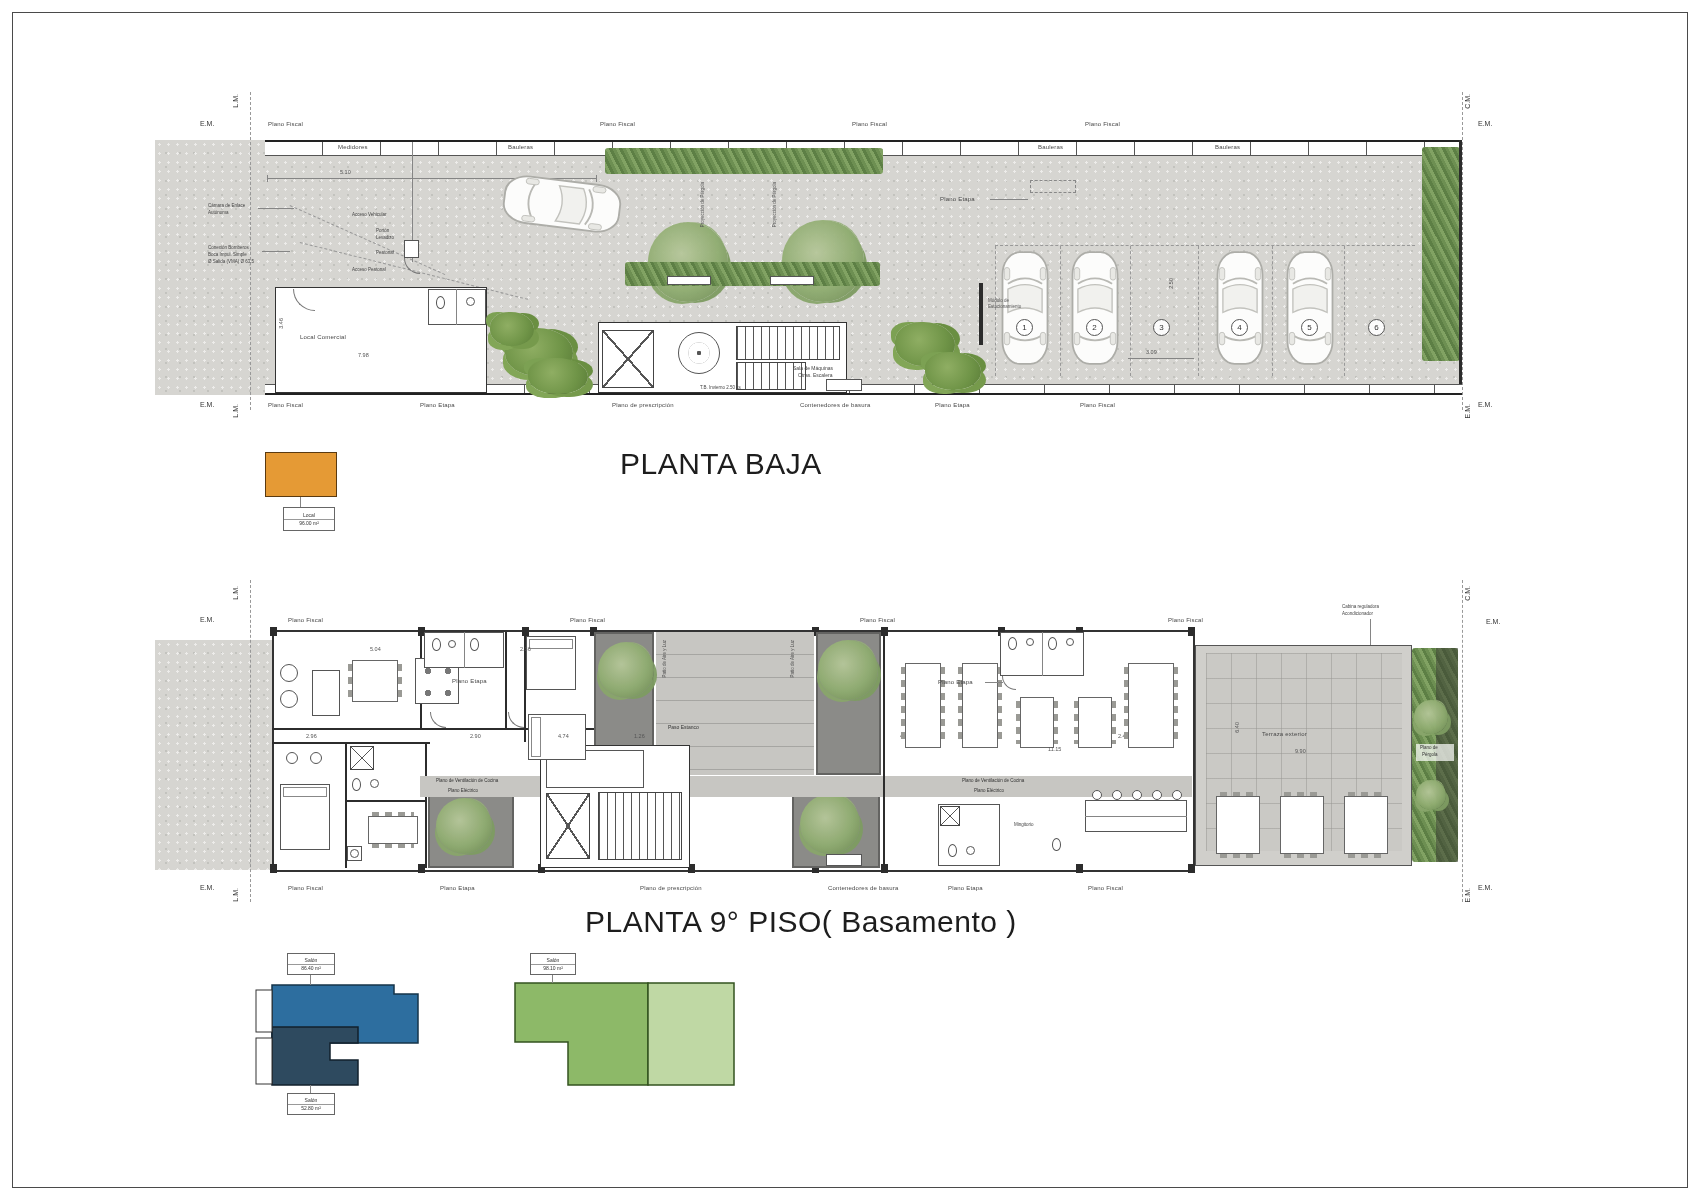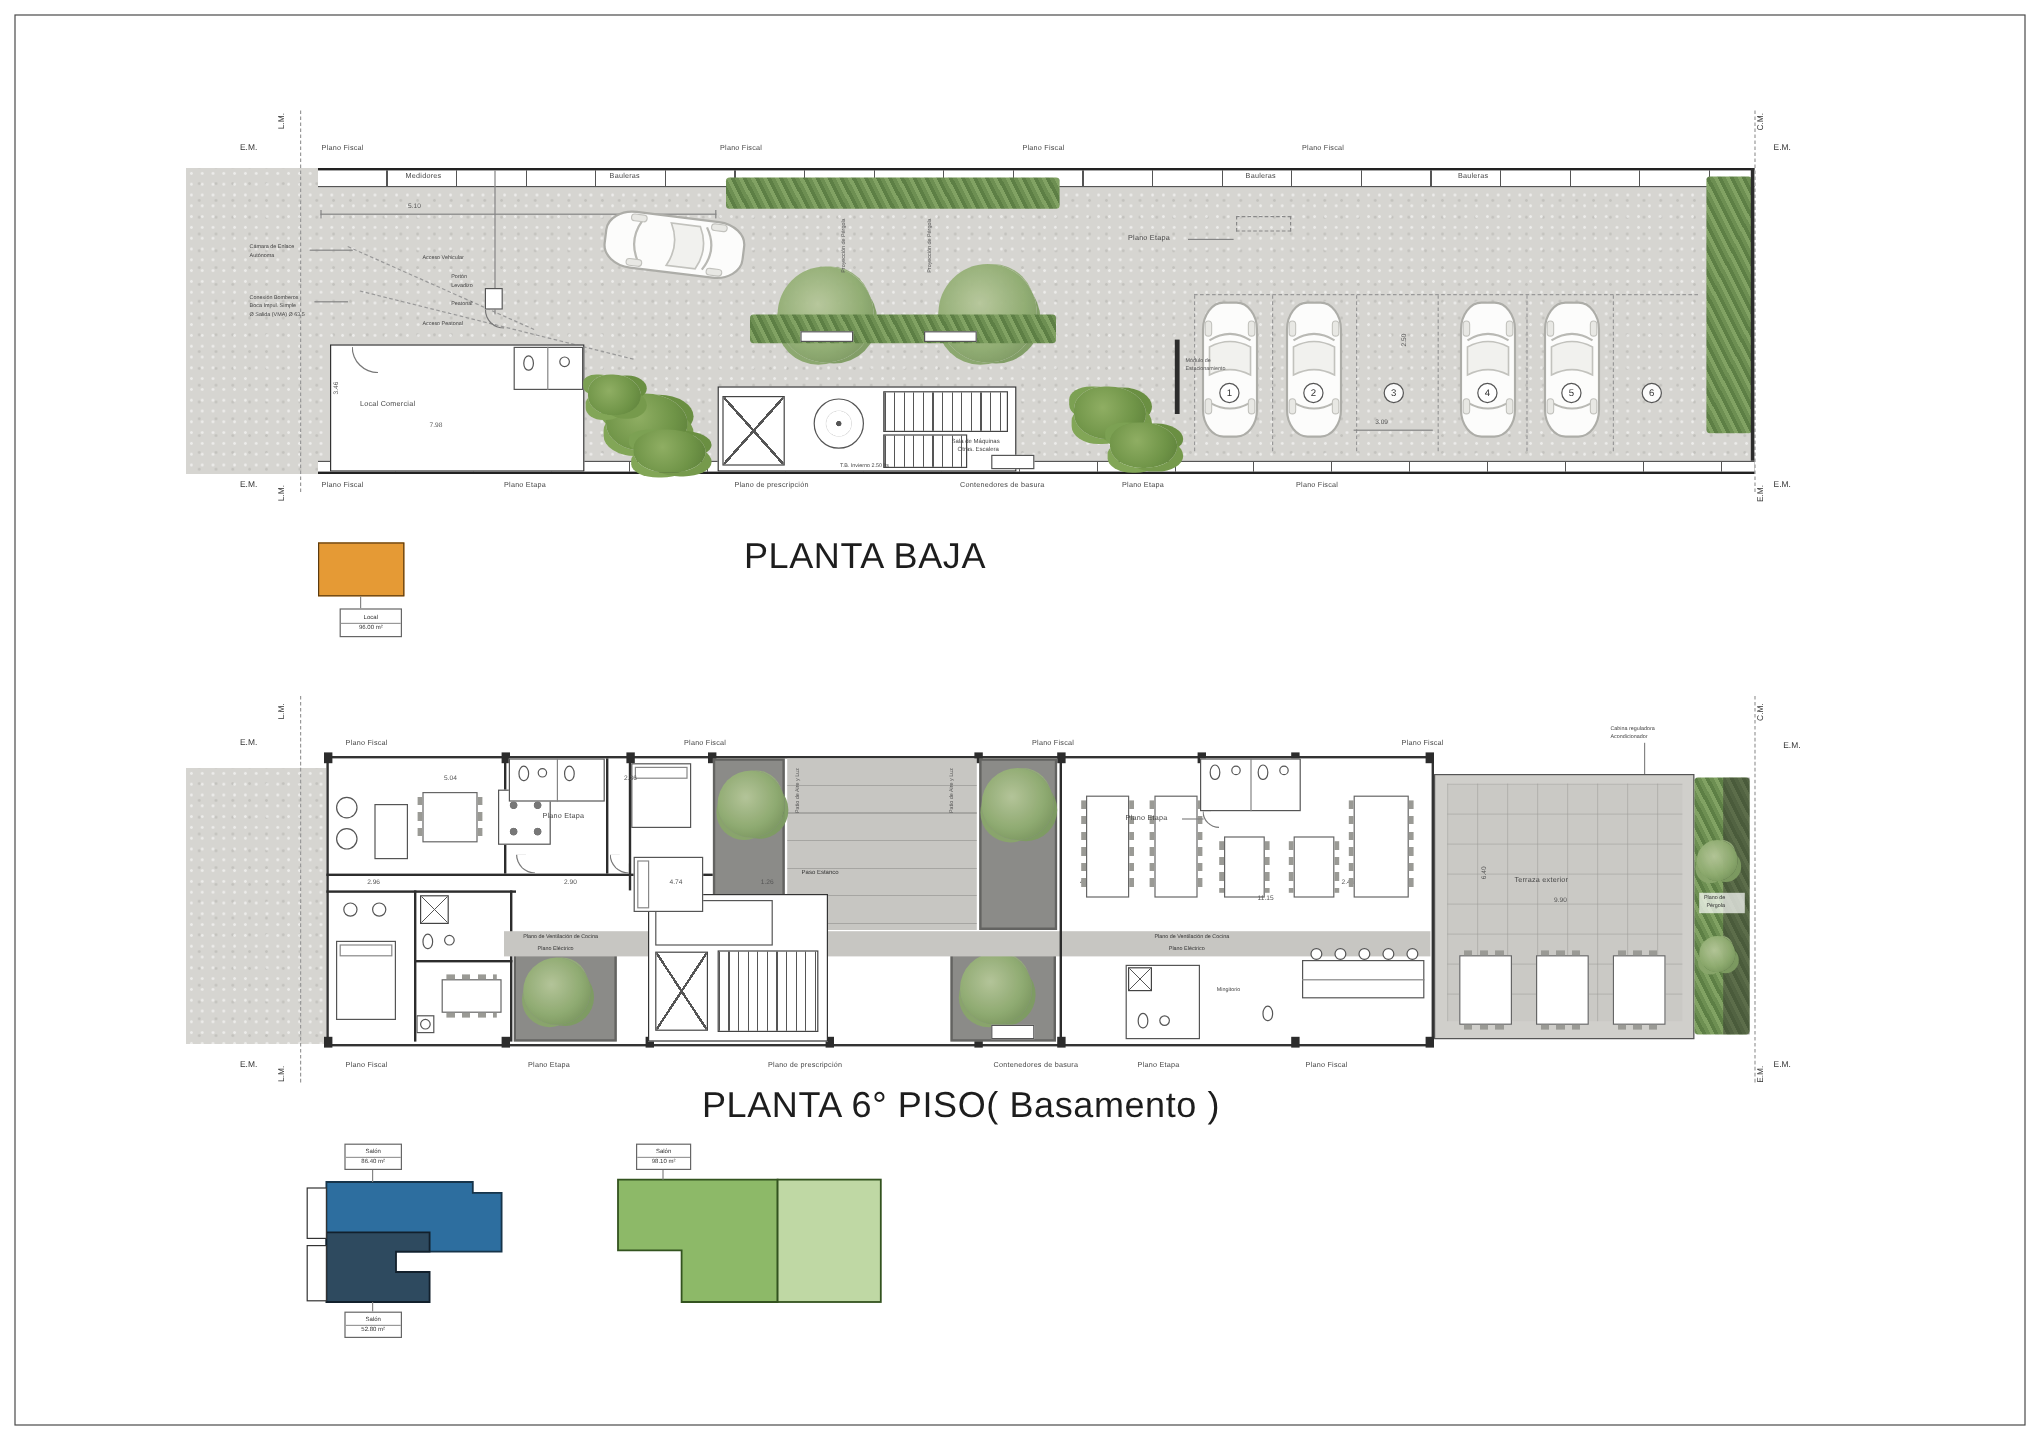--- a/index.html
+++ b/index.html
@@ -389,21 +389,21 @@
   <span class="a lbl" style="left:288px;top:885px">Plano Fiscal</span>
   <span class="a lbl" style="left:440px;top:885px">Plano Etapa</span>
   <span class="a lbl" style="left:640px;top:885px">Plano de prescripción</span>
   <span class="a lbl" style="left:828px;top:885px">Contenedores de basura</span>
   <span class="a lbl" style="left:948px;top:885px">Plano Etapa</span>
   <span class="a lbl" style="left:1088px;top:885px">Plano Fiscal</span>
   <span class="a mark" style="left:1478px;top:884px">E.M.</span>
   <span class="a mark vt" style="left:232px;top:888px">L.M.</span>
   <span class="a mark vt" style="left:1464px;top:888px">E.M.</span>
 
-  <span class="a title" style="left:585px;top:905px">PLANTA 6° PISO( Basamento )</span>
+  <span class="a title" style="left:585px;top:905px">PLANTA 9° PISO( Basamento )</span>
 
   <svg class="a" style="left:250px;top:980px;width:185px;height:135px">
     <polygon points="22,5 144,5 144,14 168,14 168,63 22,63" fill="var(--blue)" stroke="#16344a" stroke-width="1.5"></polygon>
     <polygon points="22,47 108,47 108,63 80,63 80,80 108,80 108,105 22,105" fill="var(--navy)" stroke="#12202c" stroke-width="1.5"></polygon>
     <rect x="6" y="10" width="16" height="42" fill="#fff" stroke="#333" stroke-width="1"></rect>
     <rect x="6" y="58" width="16" height="46" fill="#fff" stroke="#333" stroke-width="1"></rect>
   </svg>
   <div class="a ln" style="left:310px;top:975px;width:1px;height:10px"></div>
   <div class="a tag" style="left:287px;top:953px;width:48px;height:22px">
     <span>Salón</span>

